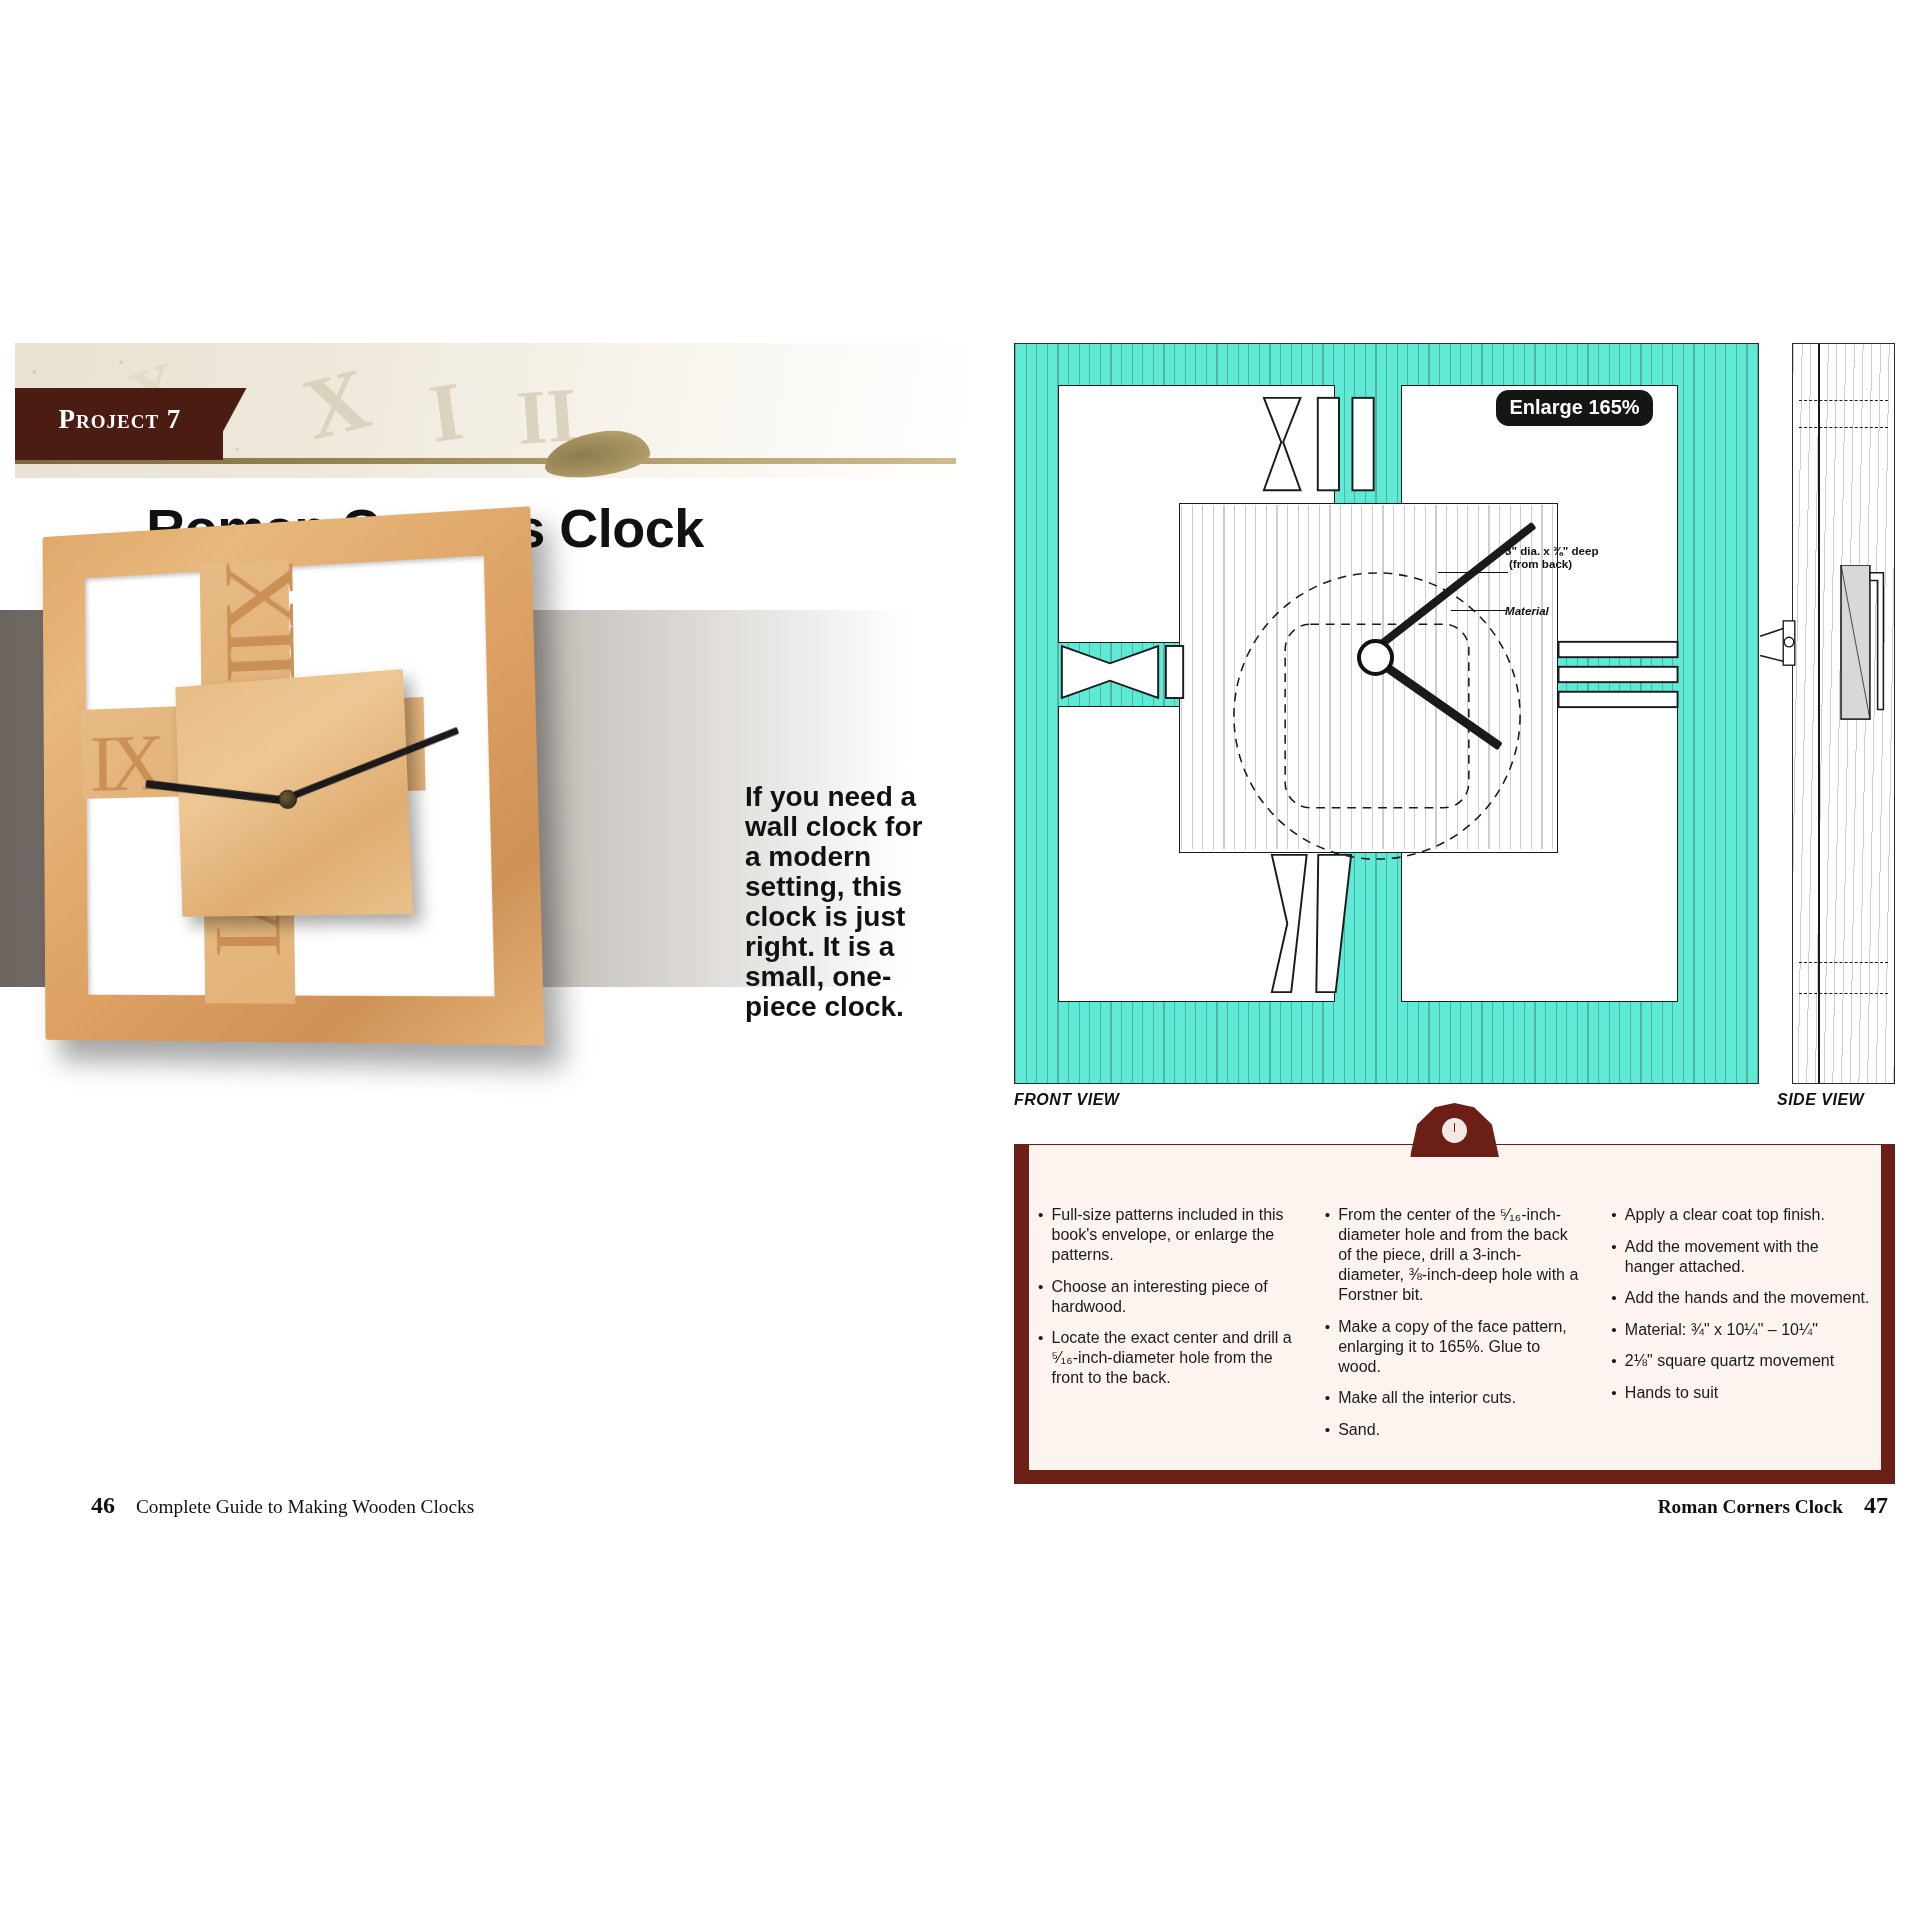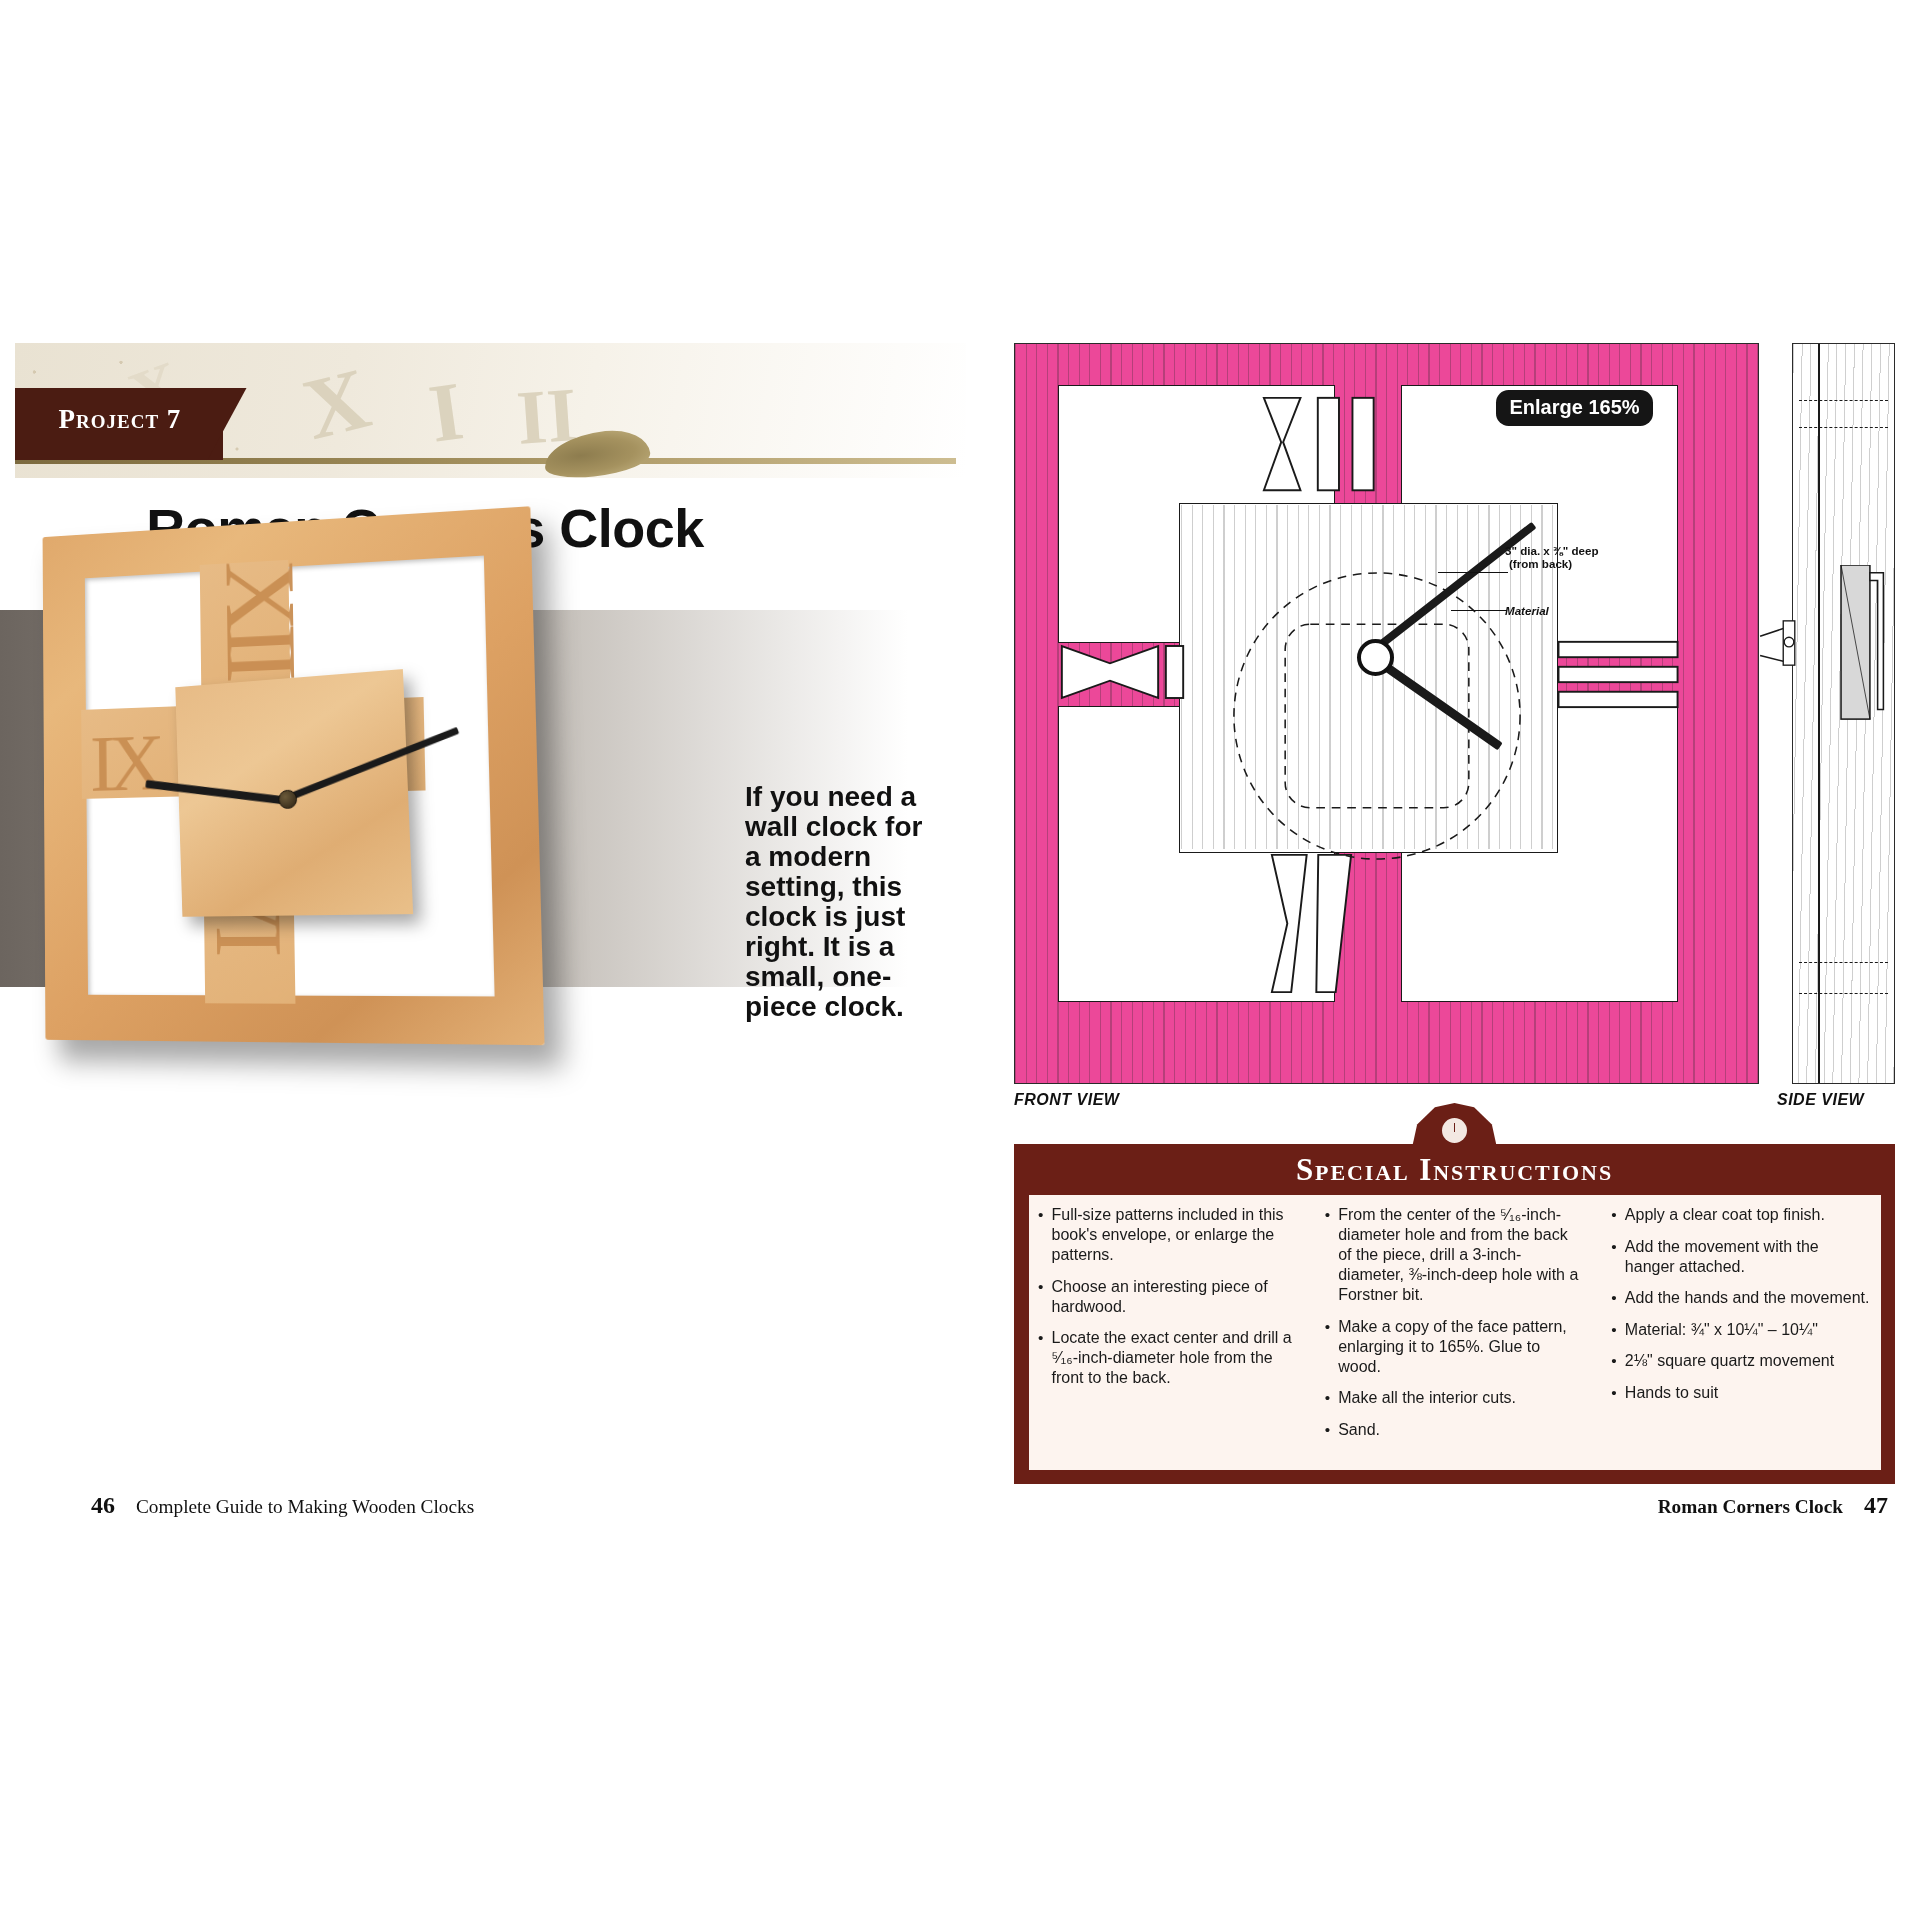--- a/index.html
+++ b/index.html
@@ -243,21 +243,21 @@
   }
 
   
   .front-view {
     position: absolute;
     left: 48px;
     top: 0px;
     width: 743px;
     height: 739px;
     border: 1.9px solid #2b2b2b;
-    background: #ec4899;
+    background: #5eead4;
     overflow: hidden;
   }
   .grain {
     position: absolute;
     left: 0; top: 0; right: 0; bottom: 0;
     background-image: repeating-linear-gradient(
       91deg,
       rgba(60,60,60,0.55) 0px,
       rgba(60,60,60,0.55) 1px,
       rgba(255,255,255,0) 1px,
@@ -586,21 +586,20 @@
         <circle cx="34" cy="80" r="5" fill="none" stroke="#1a1a1a" stroke-width="1.4"></circle>
       </svg>
     </div>
 
     <div class="view-label" style="left:811px; top:748px;">SIDE VIEW</div>
 
     <div class="si-panel">
       <div class="si-badge">
         <div class="si-badge-clock"></div>
       </div>
-      <div class="si-header">Special Instructions</div>
       <div class="si-leftbar"></div>
       <div class="si-rightbar"></div>
       <div class="si-bottombar"></div>
 
       <div class="si-cols">
         <div class="si-col">
           <div class="si-item">
             <span class="si-bullet">•</span>
             <span class="si-text">Full-size patterns included in this book's envelope, or enlarge the patterns.</span>
           </div>

